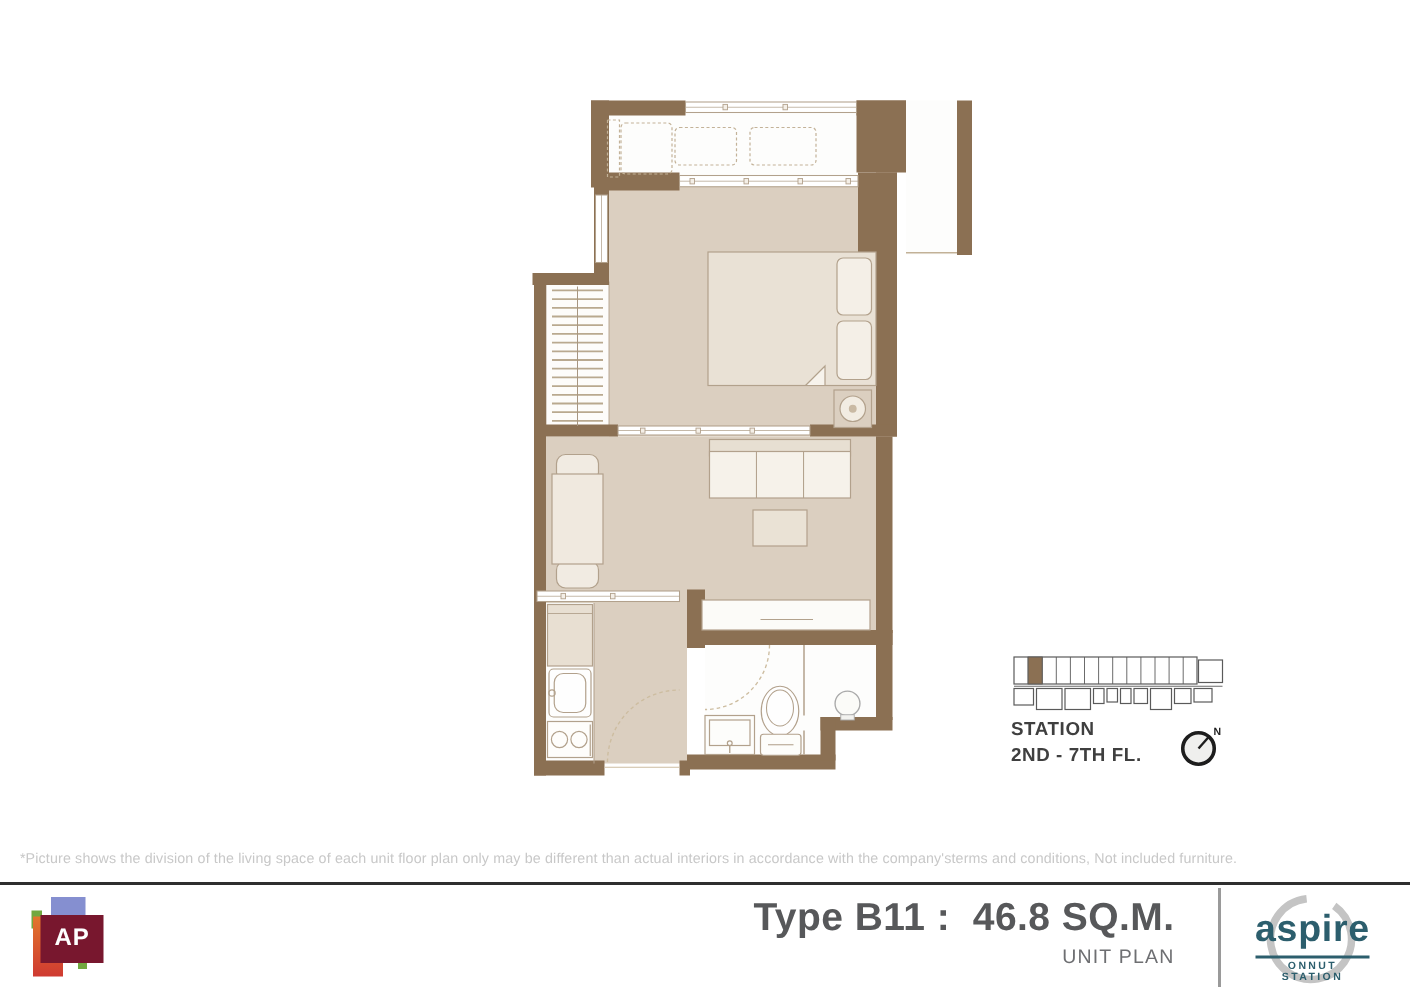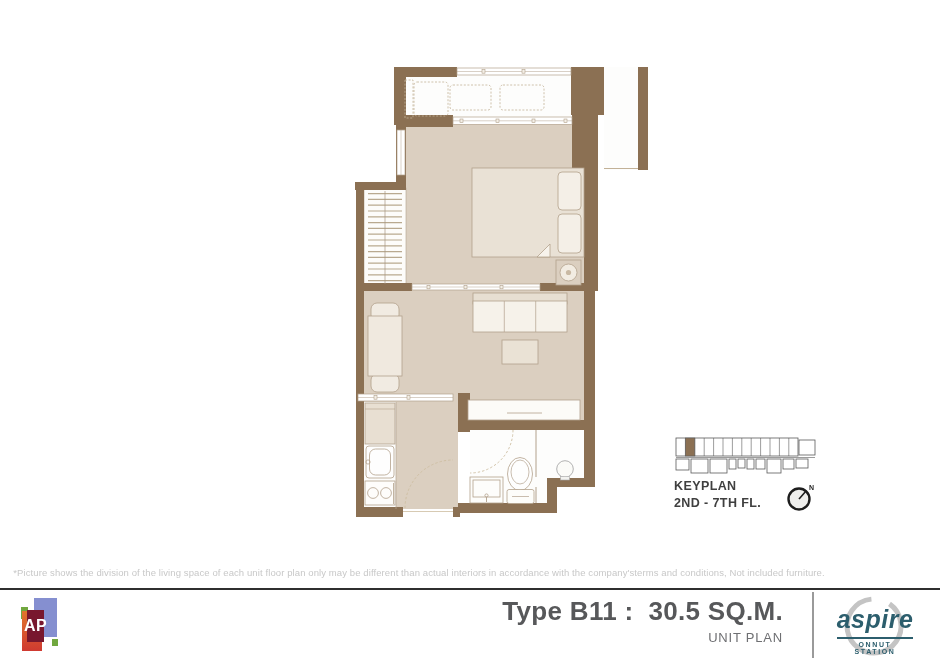--- a/index.html
+++ b/index.html
@@ -37,29 +37,29 @@
 
   
   .footer-line{position:absolute;left:0;top:588px;width:940px;border-top:2px solid #2f2f2f;}
   .footer{position:absolute;left:0;top:590px;width:940px;height:74px;background:#fff;}
   .ap-logo{position:absolute;left:21px;top:8px;width:38px;height:54px;}
   .ap-logo div{position:absolute;}
   .ap-green1{left:0;top:9px;width:7px;height:12px;background:#71a83f;}
   .ap-green2{left:31px;top:41px;width:6px;height:7px;background:#71a83f;}
   .ap-orange{left:1px;top:13px;width:20px;height:40px;background:linear-gradient(#e2762c,#cf3a31);}
   .ap-blue{left:13px;top:0;width:23px;height:39px;background:#7b85cc;opacity:.92;}
-  .ap-maroon{left:6px;top:12px;width:17px;height:32px;background:#78172e;display:flex;align-items:center;justify-content:center;color:#fff;font-weight:bold;font-size:16px;letter-spacing:.5px;}
+  .ap-maroon{left:6px;top:12px;width:42px;height:32px;background:#78172e;display:flex;align-items:center;justify-content:center;color:#fff;font-weight:bold;font-size:16px;letter-spacing:.5px;}
   .brand-name{position:absolute;left:64px;top:14px;font-size:21px;font-weight:bold;letter-spacing:1px;color:#2d2d2d;}
   .title-block{position:absolute;right:157px;top:6px;text-align:right;}
   .unit-type{font-size:26px;font-weight:bold;color:var(--title-gray);white-space:pre;letter-spacing:.3px;}
   .unit-plan{margin-top:3px;font-size:13px;color:var(--muted);letter-spacing:.8px;}
   .footer-divider{position:absolute;left:812px;top:2px;height:66px;border-left:2px solid #9a9a9a;}
   .aspire{position:absolute;left:820px;top:2px;width:110px;height:68px;}
   .aspire svg{position:absolute;left:22px;top:2px;}
-  .aspire-name{position:absolute;left:0;top:13px;width:110px;text-align:center;font-size:25px;font-weight:bold;color:var(--teal);letter-spacing:.5px;font-style:italic;}
+  .aspire-name{position:absolute;left:0;top:13px;width:110px;text-align:center;font-size:25px;font-weight:bold;color:var(--teal);letter-spacing:.5px;}
   .aspire-sub{position:absolute;left:17px;top:45px;width:76px;border-top:2px solid var(--teal);padding-top:2px;text-align:center;font-size:7px;font-weight:bold;letter-spacing:1.6px;color:var(--teal);}
 </style>
 </head>
 <body>
 
 <div class="page">
 
   <svg class="plan" viewBox="0 0 300 470" xmlns="http://www.w3.org/2000/svg">
 
     <g>
@@ -230,21 +230,21 @@
         <line x1="73.8" y1="8" x2="73.8" y2="26"></line>
           <line x1="83.2" y1="8" x2="83.2" y2="26"></line>
         <line x1="92.6" y1="8" x2="92.6" y2="26"></line>
           <line x1="102" y1="8" x2="102" y2="26"></line>
         <line x1="111.4" y1="8" x2="111.4" y2="26"></line>
           <line x1="120.8" y1="8" x2="120.8" y2="26"></line>
         <line x1="8" y1="27.5" x2="147" y2="27.5"></line>
       </g>
       <rect x="17.4" y="8" width="9.4" height="18" fill="#8b7053" stroke="#5a5a5a" stroke-width="0.6"></rect>
     </svg>
-    <div class="kp-label"><span>KEYPLAN</span><br><span>2ND - 7TH FL.</span></div>
+    <div class="kp-label"><span>STATION</span><br><span>2ND - 7TH FL.</span></div>
     <svg class="compass" width="34" height="34" viewBox="0 0 34 34" xmlns="http://www.w3.org/2000/svg">
       <circle cx="15" cy="19" r="10.5" fill="#efefed" stroke="#1d1d1d" stroke-width="2.4"></circle>
       <line x1="15" y1="19" x2="22.5" y2="10.5" stroke="#1d1d1d" stroke-width="1.6"></line>
       <text x="25" y="10" font-size="7" font-weight="bold" fill="#1d1d1d">N</text>
     </svg>
   </div>
 
   <div class="disclaimer">*Picture shows the division of the living space of each unit floor plan only may be different than actual interiors in accordance with the company'sterms and conditions, Not included furniture.</div>
 
   <div class="footer-line"></div>
@@ -253,21 +253,21 @@
       <div class="ap-green1"></div>
       <div class="ap-orange"></div>
       <div class="ap-green2"></div>
       <div class="ap-blue"></div>
       <div class="ap-maroon">
           <span>AP</span>
         </div>
     </div>
 
     <div class="title-block">
-      <div class="unit-type">Type B11 :  30.5 SQ.M.</div>
+      <div class="unit-type">Type B11 :  46.8 SQ.M.</div>
       <div class="unit-plan">UNIT PLAN</div>
     </div>
 
     <div class="footer-divider"></div>
 
     <div class="aspire">
       <svg width="64" height="64" viewBox="0 0 64 64" xmlns="http://www.w3.org/2000/svg">
         <circle cx="32" cy="32" r="27" fill="none" stroke="#c4c4c4" stroke-width="5" stroke-dasharray="150 20" transform="rotate(-55 32 32)"></circle>
       </svg>
       <div class="aspire-name">aspire</div>

